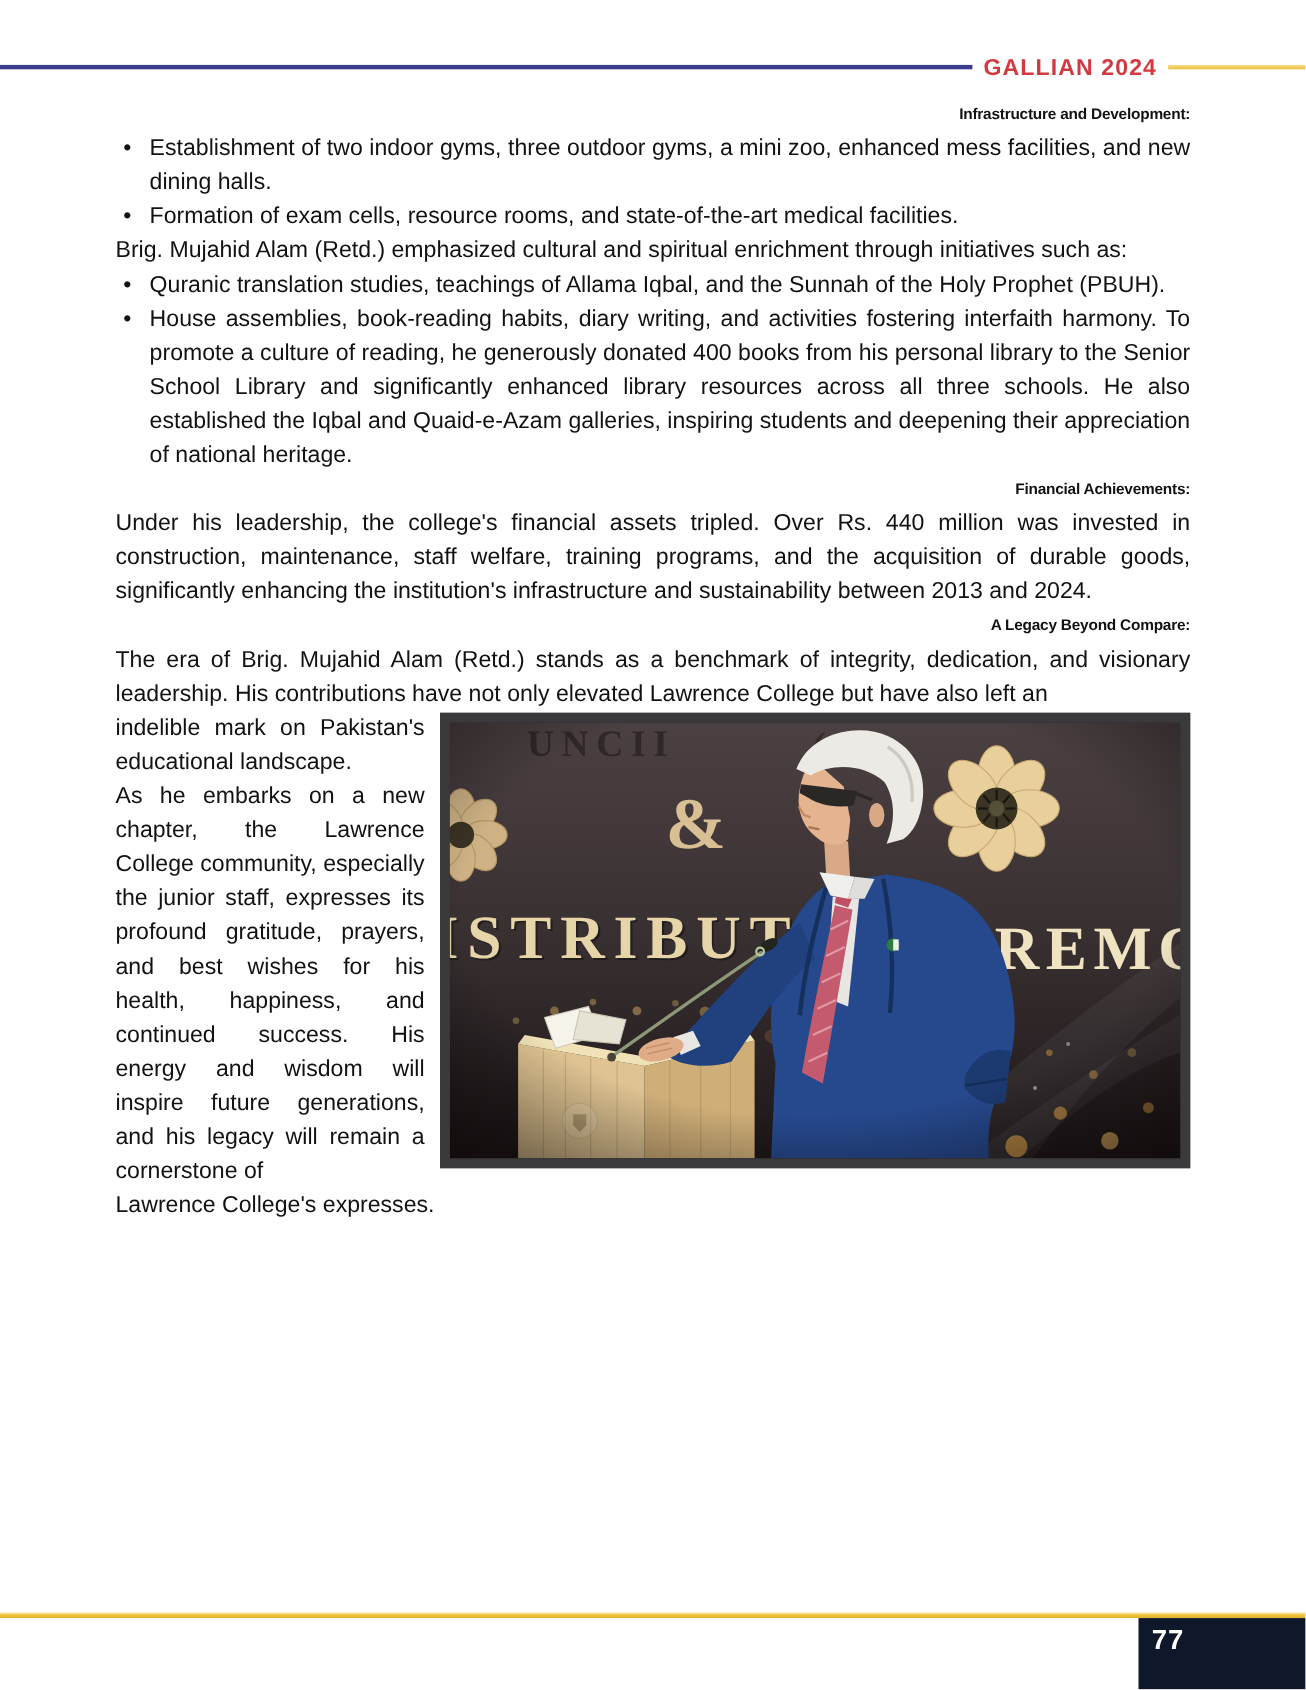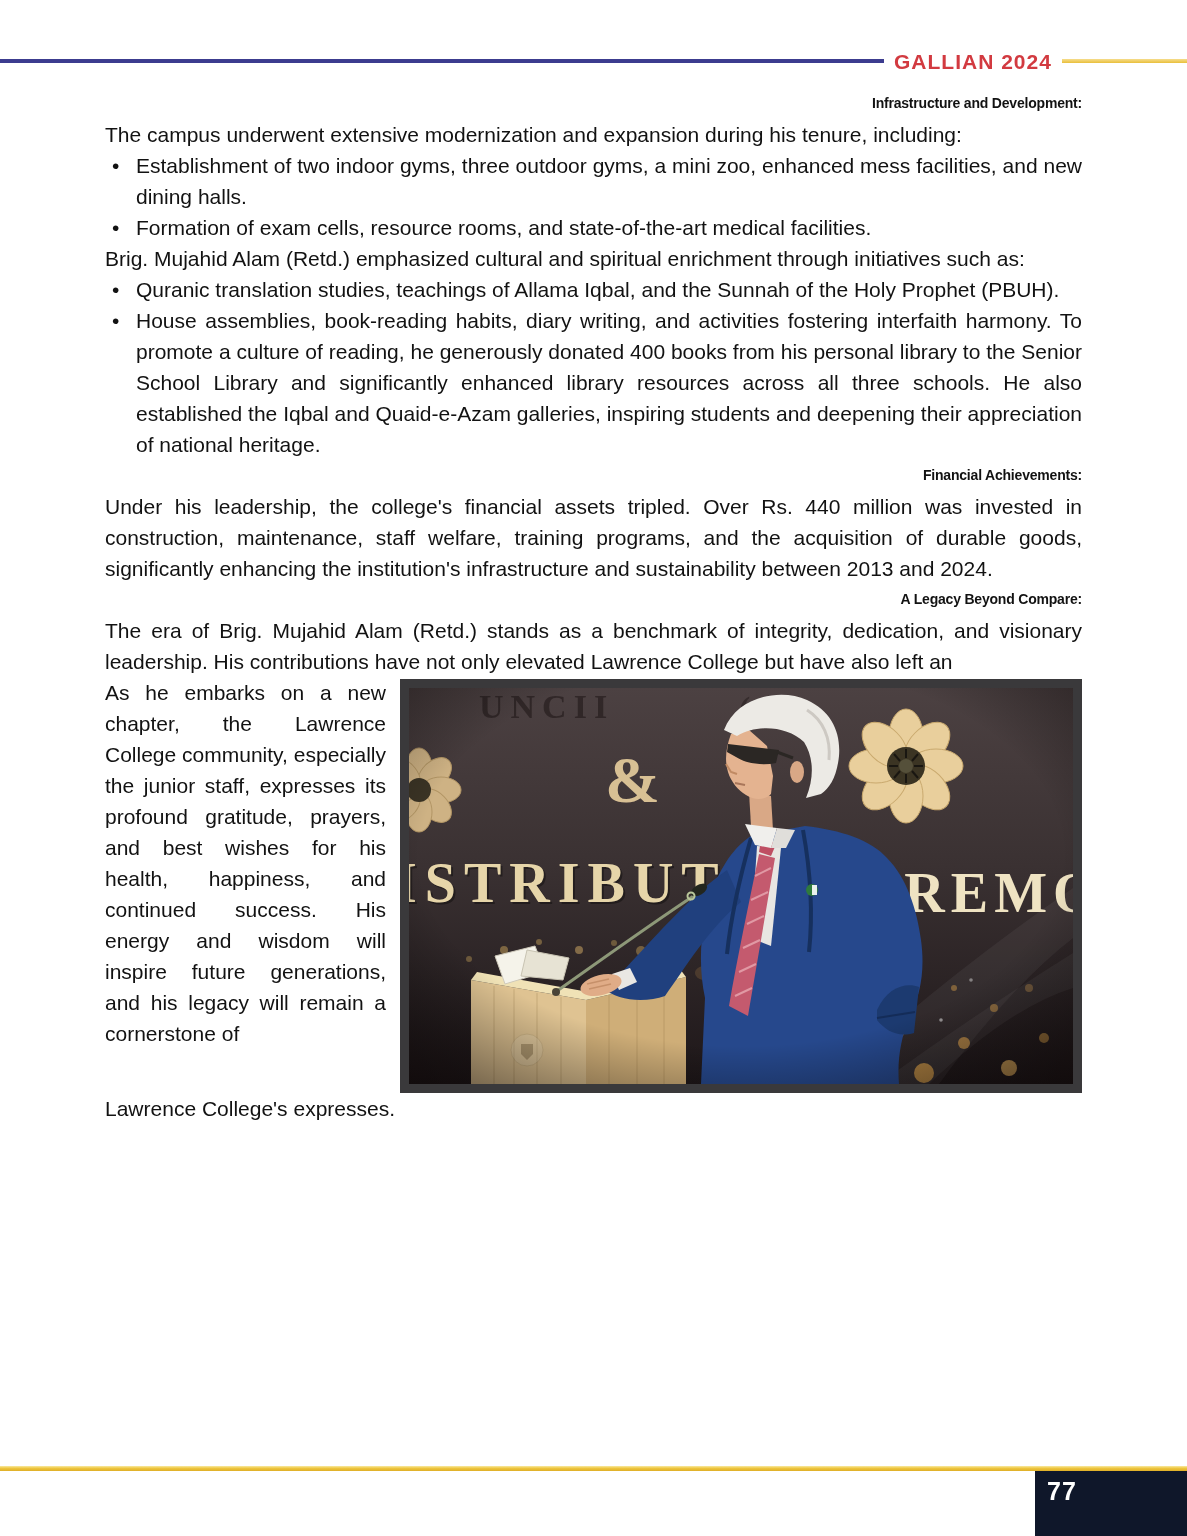--- a/index.html
+++ b/index.html
@@ -50,40 +50,40 @@
 
   <div class="masthead">
     <div class="rule-navy"></div>
     <div class="masthead-title">GALLIAN 2024</div>
     <div class="rule-gold"></div>
   </div>
 
   <div class="main">
 
     <h3>Infrastructure and Development:</h3>
-    <p>The campus underwent extensive modernization and expansion during his tenure, including:</p>
     <ul class="bullets">
       <li>Establishment of two indoor gyms, three outdoor gyms, a mini zoo, enhanced mess facilities, and new dining halls.</li>
       <li>Formation of exam cells, resource rooms, and state-of-the-art medical facilities.</li>
     </ul>
 
     <p>Brig. Mujahid Alam (Retd.) emphasized cultural and spiritual enrichment through initiatives such as:</p>
     <ul class="bullets">
       <li>Quranic translation studies, teachings of Allama Iqbal, and the Sunnah of the Holy Prophet (PBUH).</li>
       <li>House assemblies, book-reading habits, diary writing, and activities fostering interfaith harmony. To promote a culture of reading, he generously donated 400 books from his personal library to the Senior School Library and significantly enhanced library resources across all three schools. He also established the Iqbal and Quaid-e-Azam galleries, inspiring students and deepening their appreciation of national heritage.</li>
     </ul>
 
     <h3>Financial Achievements:</h3>
     <p>Under his leadership, the college's financial assets tripled. Over Rs. 440 million was invested in construction, maintenance, staff welfare, training programs, and the acquisition of durable goods, significantly enhancing the institution's infrastructure and sustainability between 2013 and 2024.</p>
 
     <h3>A Legacy Beyond Compare:</h3>
     <p>The era of Brig. Mujahid Alam (Retd.) stands as a benchmark of integrity, dedication, and visionary leadership. His contributions have not only elevated Lawrence College but have also left an</p>
 
     <div class="legacy-row">
       <div class="legacy-col">
+        <p>indelible mark on Pakistan's educational landscape.</p>
         <p>As he embarks on a new chapter, the Lawrence College community, especially the junior staff, expresses its profound gratitude, prayers, and best wishes for his health, happiness, and continued success. His energy and wisdom will inspire future generations, and his legacy will remain a cornerstone of</p>
       </div>
 
       <figure class="photo-figure" role="img" style="margin:2px 0 0 0;" aria-label="Elderly man with white hair and sunglasses, in a navy suit and red tie, speaking at a wooden podium with a gooseneck microphone in front of a dark banner">
         <svg viewBox="0 0 664 396" preserveAspectRatio="none">
           <defs>
             <linearGradient id="bgGrad" x1="0" y1="0" x2="0" y2="1">
               <stop offset="0" stop-color="#4c4142"></stop>
               <stop offset="0.45" stop-color="#3a3132"></stop>
               <stop offset="1" stop-color="#1e1719"></stop>

